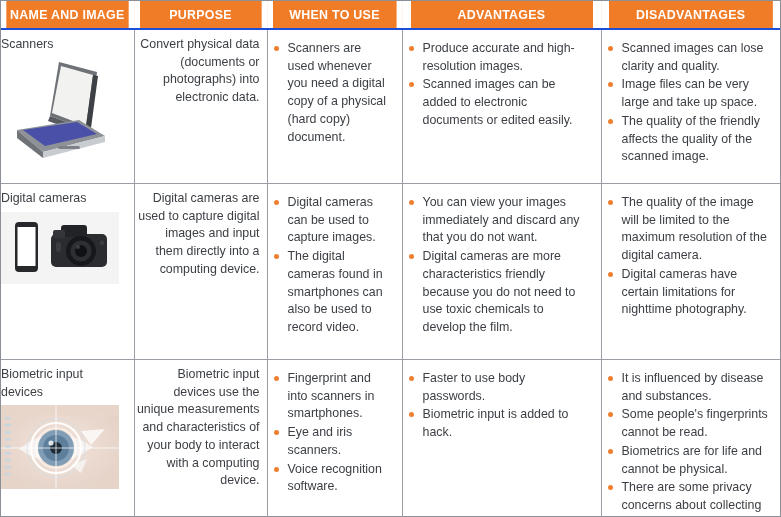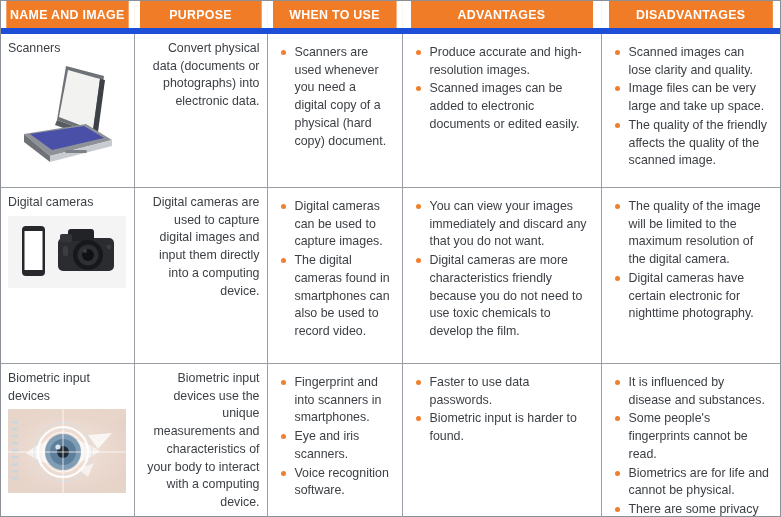--- a/index.html
+++ b/index.html
@@ -42,27 +42,27 @@
     font-weight: bold;
     letter-spacing: 0.3px;
     text-align: center;
     vertical-align: middle;
     border-right: 1px solid #fff4ec;
     text-transform: uppercase;
     font-stretch: condensed;
     transform: scaleX(0.92);
   }
   thead th:last-child { border-right: none; }
-  thead tr { border-bottom: 6px solid #1d4ed8; }
+  thead tr { border-bottom: 2px solid #1d4ed8; }
 
   tbody td {
     vertical-align: top;
     border-right: 1px solid #9a9ea4;
     border-bottom: 1px solid #9a9ea4;
-    padding: 6px 7px 8px 7px;
+    padding: 6px 7px 8px 0;
     font-size: 12.4px;
     line-height: 1.43;
   }
   tbody tr:last-child td { border-bottom: none; }
   tbody td:last-child { border-right: none; }
 
   .row1 td { height: 139px; }
   .row2 td { height: 161px; }
   .row3 td { height: 186px; }
 
@@ -207,21 +207,21 @@
         </td>
         <td>
           <ul class="bullets">
             <li>You can view your images immediately and discard any that you do not want.</li>
             <li>Digital cameras are more characteristics friendly because you do not need to use toxic chemicals to develop the film.</li>
           </ul>
         </td>
         <td>
           <ul class="bullets">
             <li>The quality of the image will be limited to the maximum resolution of the digital camera.</li>
-            <li>Digital cameras have certain electronic for nighttime photography.</li>
+            <li>Digital cameras have certain limitations for nighttime photography.</li>
           </ul>
         </td>
       </tr>
 
       <tr class="row3">
         <td>
           <div class="dev-name">Biometric input devices</div>
           <div class="img-box">
             <svg class="iris-fig" viewBox="0 0 118 84">
               <defs>
@@ -275,22 +275,22 @@
         </td>
         <td>
           <ul class="bullets">
             <li>Fingerprint and into scanners in smartphones.</li>
             <li>Eye and iris scanners.</li>
             <li>Voice recognition software.</li>
           </ul>
         </td>
         <td>
           <ul class="bullets">
-            <li>Faster to use data passwords.</li>
-            <li>Biometric input is harder to found.</li>
+            <li>Faster to use body passwords.</li>
+            <li>Biometric input is added to hack.</li>
           </ul>
         </td>
         <td>
           <ul class="bullets">
             <li>It is influenced by disease and substances.</li>
             <li>Some people's fingerprints cannot be read.</li>
             <li>Biometrics are for life and cannot be physical.</li>
             <li>There are some privacy concerns about collecting biometric data.</li>
           </ul>
         </td>

